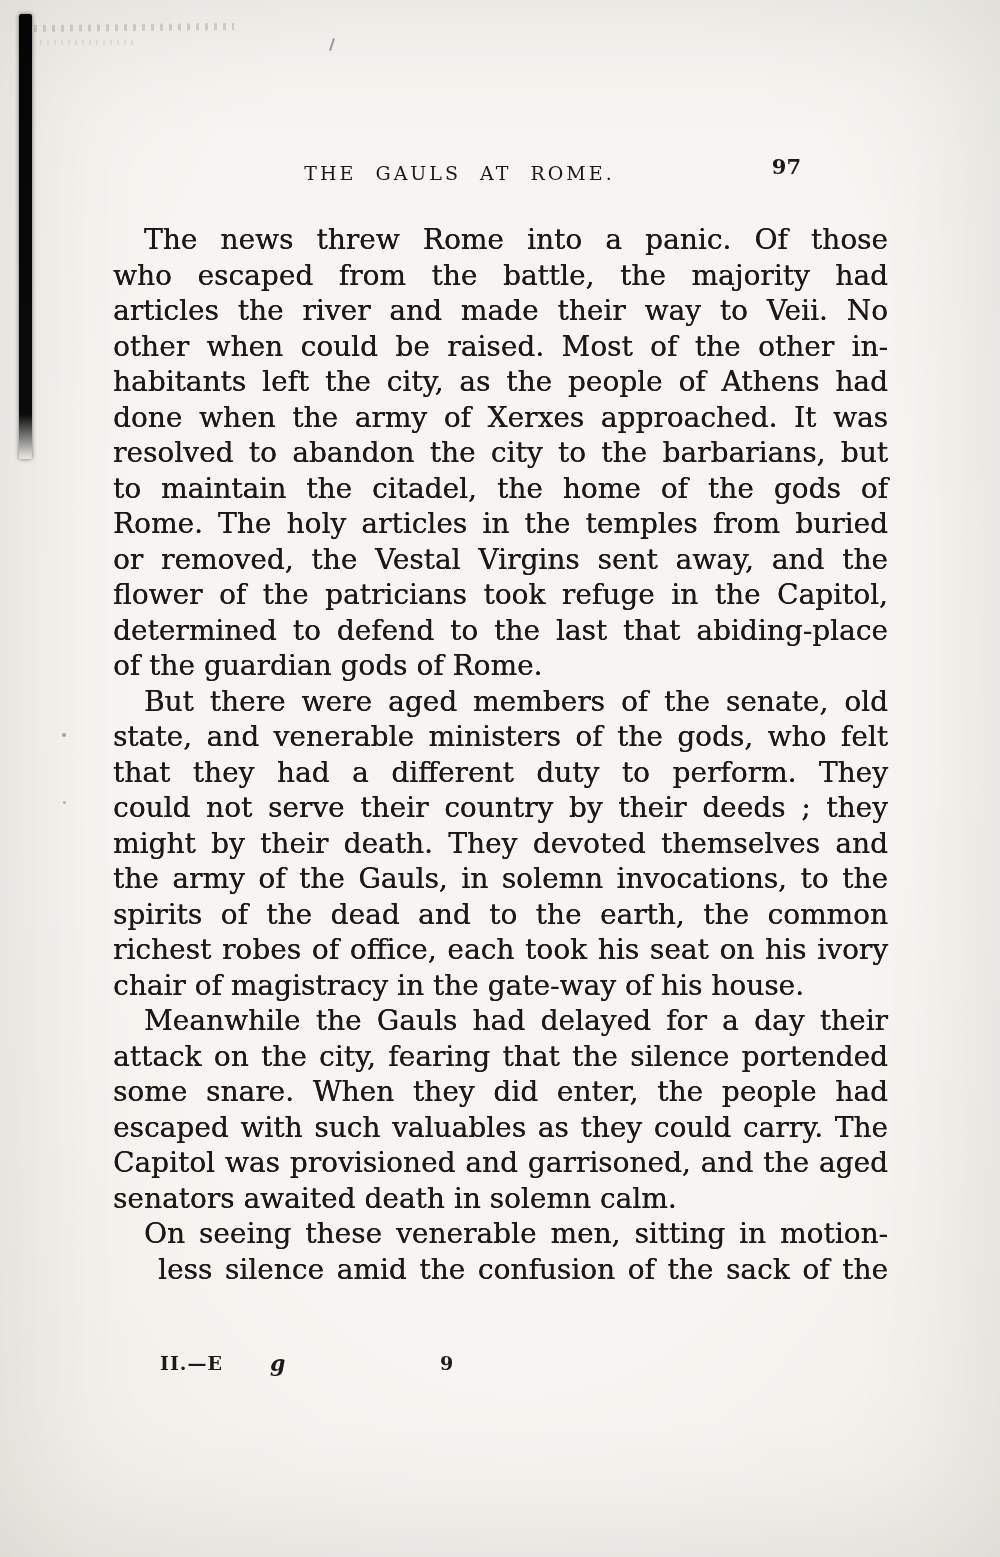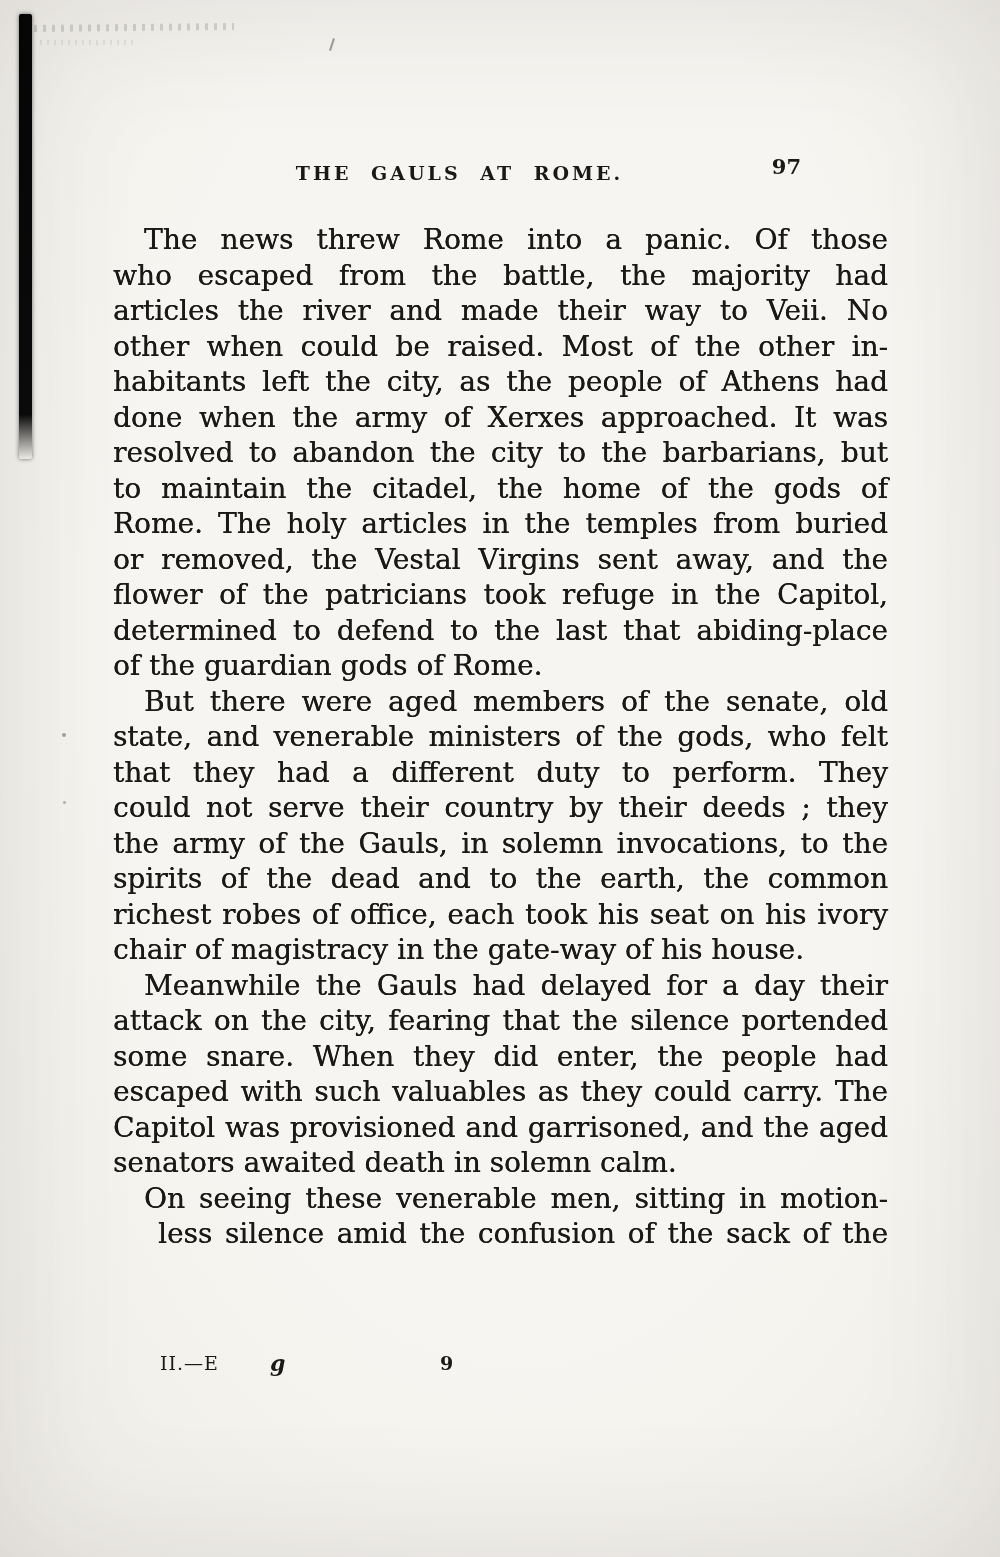--- a/index.html
+++ b/index.html
@@ -53,21 +53,21 @@
     left: 113px; top: 160px;
     width: 775px;
   }
   .header { position: relative; height: 62px; }
   .running-title {
     position: absolute;
     left: calc(50% - 41px);
     transform: translateX(-50%);
     top: 2px;
     font-size: 19px;
-    font-weight: 700;
+    font-weight: 400;
     letter-spacing: 3px;
     word-spacing: 10px;
     white-space: nowrap;
   }
   .page-number {
     position: absolute;
     right: 87px; top: -6px;
     font-size: 21px;
     font-weight: 700;
   }
@@ -83,21 +83,21 @@
   .paragraph[data-justify-last="true"] .line-last { text-align-last: justify; margin-left: 45px; }
   .line-first { text-indent: 31px; }
 
   .footer {
     position: absolute;
     left: 0; top: 1190px;
     width: 775px; height: 28px;
   }
   .footer-signature {
     position: absolute; left: 47px; top: 2px;
-    font-size: 19px; font-weight: 400; letter-spacing: 1px;
+    font-size: 19px; font-weight: 700; letter-spacing: 1px;
   }
   .footer-catchword {
     position: absolute; left: 157px; top: 0;
     font-size: 22px; font-style: italic; font-weight: 600;
   }
   .footer-number {
     position: absolute; left: 327px; top: 2px;
     font-size: 19px; font-weight: 700;
   }
 </style>
@@ -134,20 +134,21 @@
           <div class="line">or removed, the Vestal Virgins sent away, and the</div>
           <div class="line">flower of the patricians took refuge in the Capitol,</div>
           <div class="line">determined to defend to the last that abiding-place</div>
           <div class="line line-last">of the guardian gods of Rome.</div>
         </div>
       <div class="paragraph">
           <div class="line line-first">But there were aged members of the senate, old</div>
           <div class="line">state, and venerable ministers of the gods, who felt</div>
           <div class="line">that they had a different duty to perform. They</div>
           <div class="line">could not serve their country by their deeds ; they</div>
+          <div class="line">might by their death. They devoted themselves and</div>
           <div class="line">the army of the Gauls, in solemn invocations, to the</div>
           <div class="line">spirits of the dead and to the earth, the common</div>
           <div class="line">richest robes of office, each took his seat on his ivory</div>
           <div class="line line-last">chair of magistracy in the gate-way of his house.</div>
         </div>
       <div class="paragraph">
           <div class="line line-first">Meanwhile the Gauls had delayed for a day their</div>
           <div class="line">attack on the city, fearing that the silence portended</div>
           <div class="line">some snare. When they did enter, the people had</div>
           <div class="line">escaped with such valuables as they could carry. The</div>

